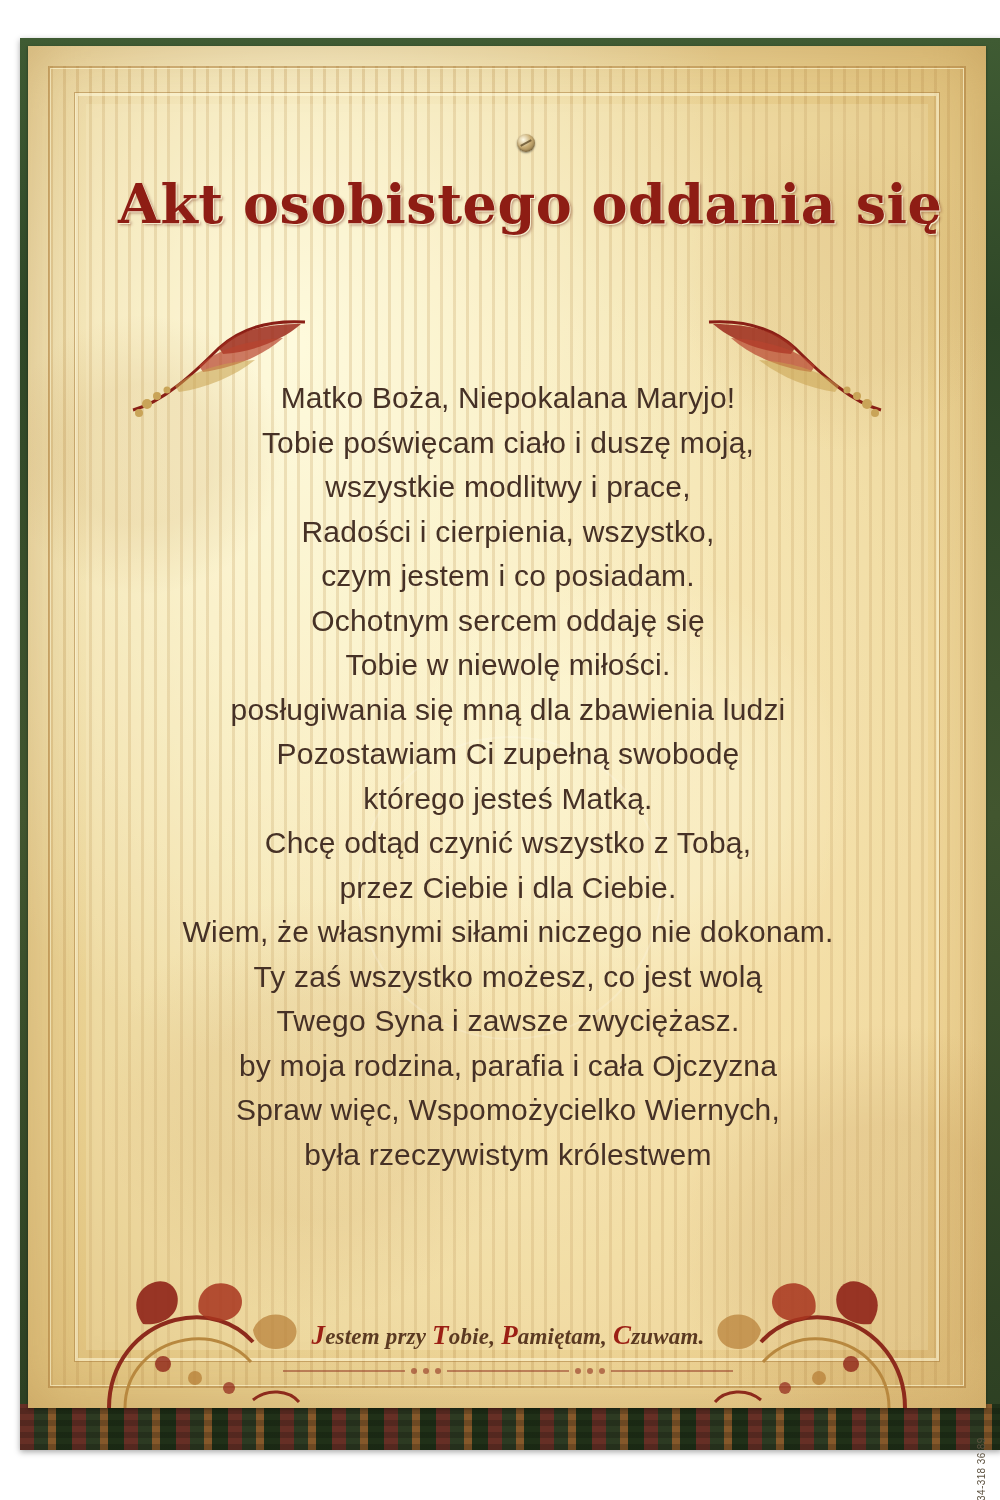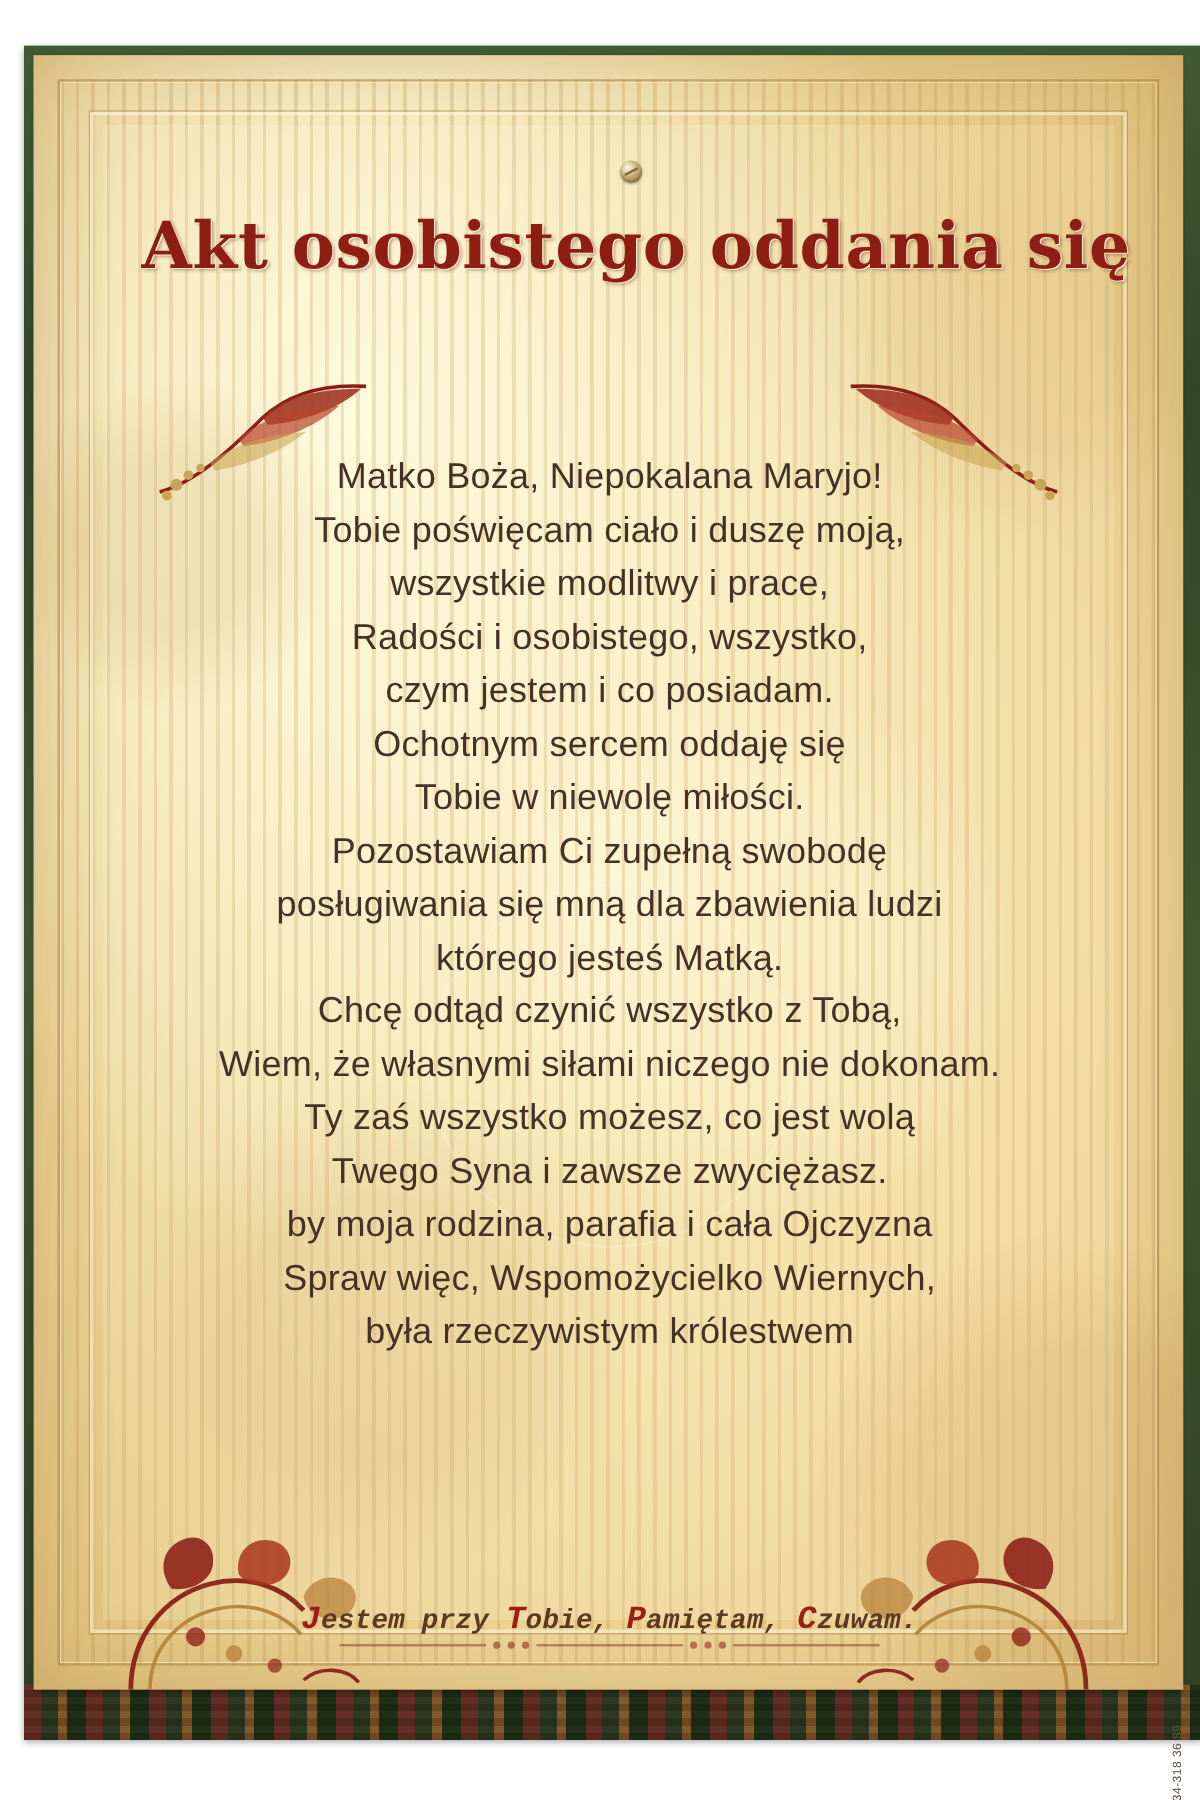--- a/index.html
+++ b/index.html
@@ -201,28 +201,27 @@
     white-space: nowrap;
   }
 
   
   #motto {
     position: absolute;
     left: 150px;
     top: 1274px;
     width: 660px;
     text-align: center;
-    font-family: Liberation Mono, monospace;
+    font-family: Liberation Serif, serif;
     font-weight: bold;
     font-style: italic;
     font-size: 23px;
     color: #5b3a22;
     letter-spacing: 0.2px;
     white-space: nowrap;
-    margin-top: 16px;
   }
   #motto .cap {
     color: #9b1f14;
     font-size: 27px;
   }
 
   
   #motto-rule {
     position: absolute;
     left: 255px;
@@ -318,28 +317,29 @@
         <circle cx="16" cy="99" r="4" fill="#c9a458"></circle>
         <circle cx="34" cy="82" r="4" fill="#c9a458"></circle>
         <circle cx="44" cy="76" r="3.5" fill="#c9a458"></circle>
       </svg>
     </div>
 
     <div id="prayer">
       <p>Matko Boża, Niepokalana Maryjo!</p>
       <p>Tobie poświęcam ciało i duszę moją,</p>
       <p>wszystkie modlitwy i prace,</p>
-      <p>Radości i osobistego, wszystko,</p>
+      <p>Radości i cierpienia, wszystko,</p>
       <p>czym jestem i co posiadam.</p>
       <p>Ochotnym sercem oddaję się</p>
       <p>Tobie w niewolę miłości.</p>
+      <p>posługiwania się mną dla zbawienia ludzi</p>
       <p>Pozostawiam Ci zupełną swobodę</p>
-      <p>posługiwania się mną dla zbawienia ludzi</p>
       <p>którego jesteś Matką.</p>
       <p>Chcę odtąd czynić wszystko z Tobą,</p>
+      <p>przez Ciebie i dla Ciebie.</p>
       <p>Wiem, że własnymi siłami niczego nie dokonam.</p>
       <p>Ty zaś wszystko możesz, co jest wolą</p>
       <p>Twego Syna i zawsze zwyciężasz.</p>
       <p>by moja rodzina, parafia i cała Ojczyzna</p>
       <p>Spraw więc, Wspomożycielko Wiernych,</p>
       <p>była rzeczywistym królestwem</p>
     </div>
 
     <div class="corner-orn" id="orn-bl">
       <svg viewBox="0 0 210 150" width="210" height="150" aria-hidden="true">

